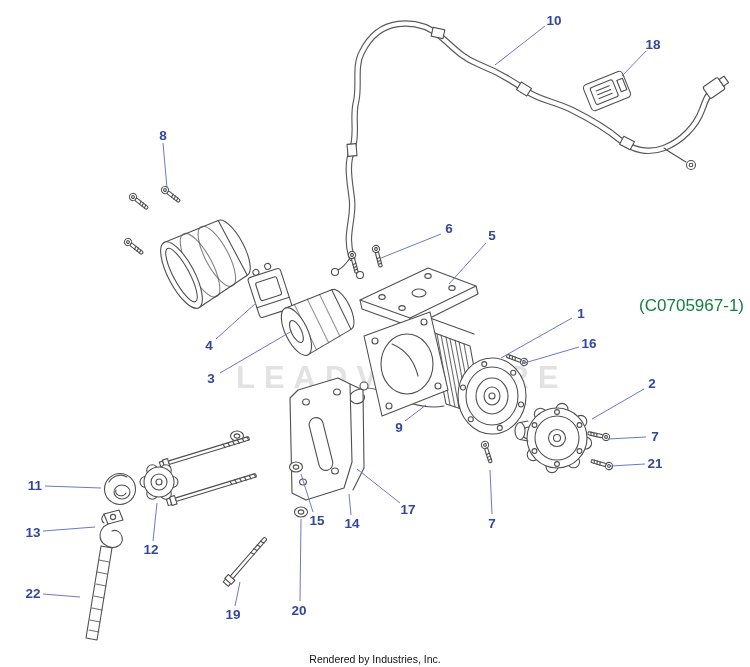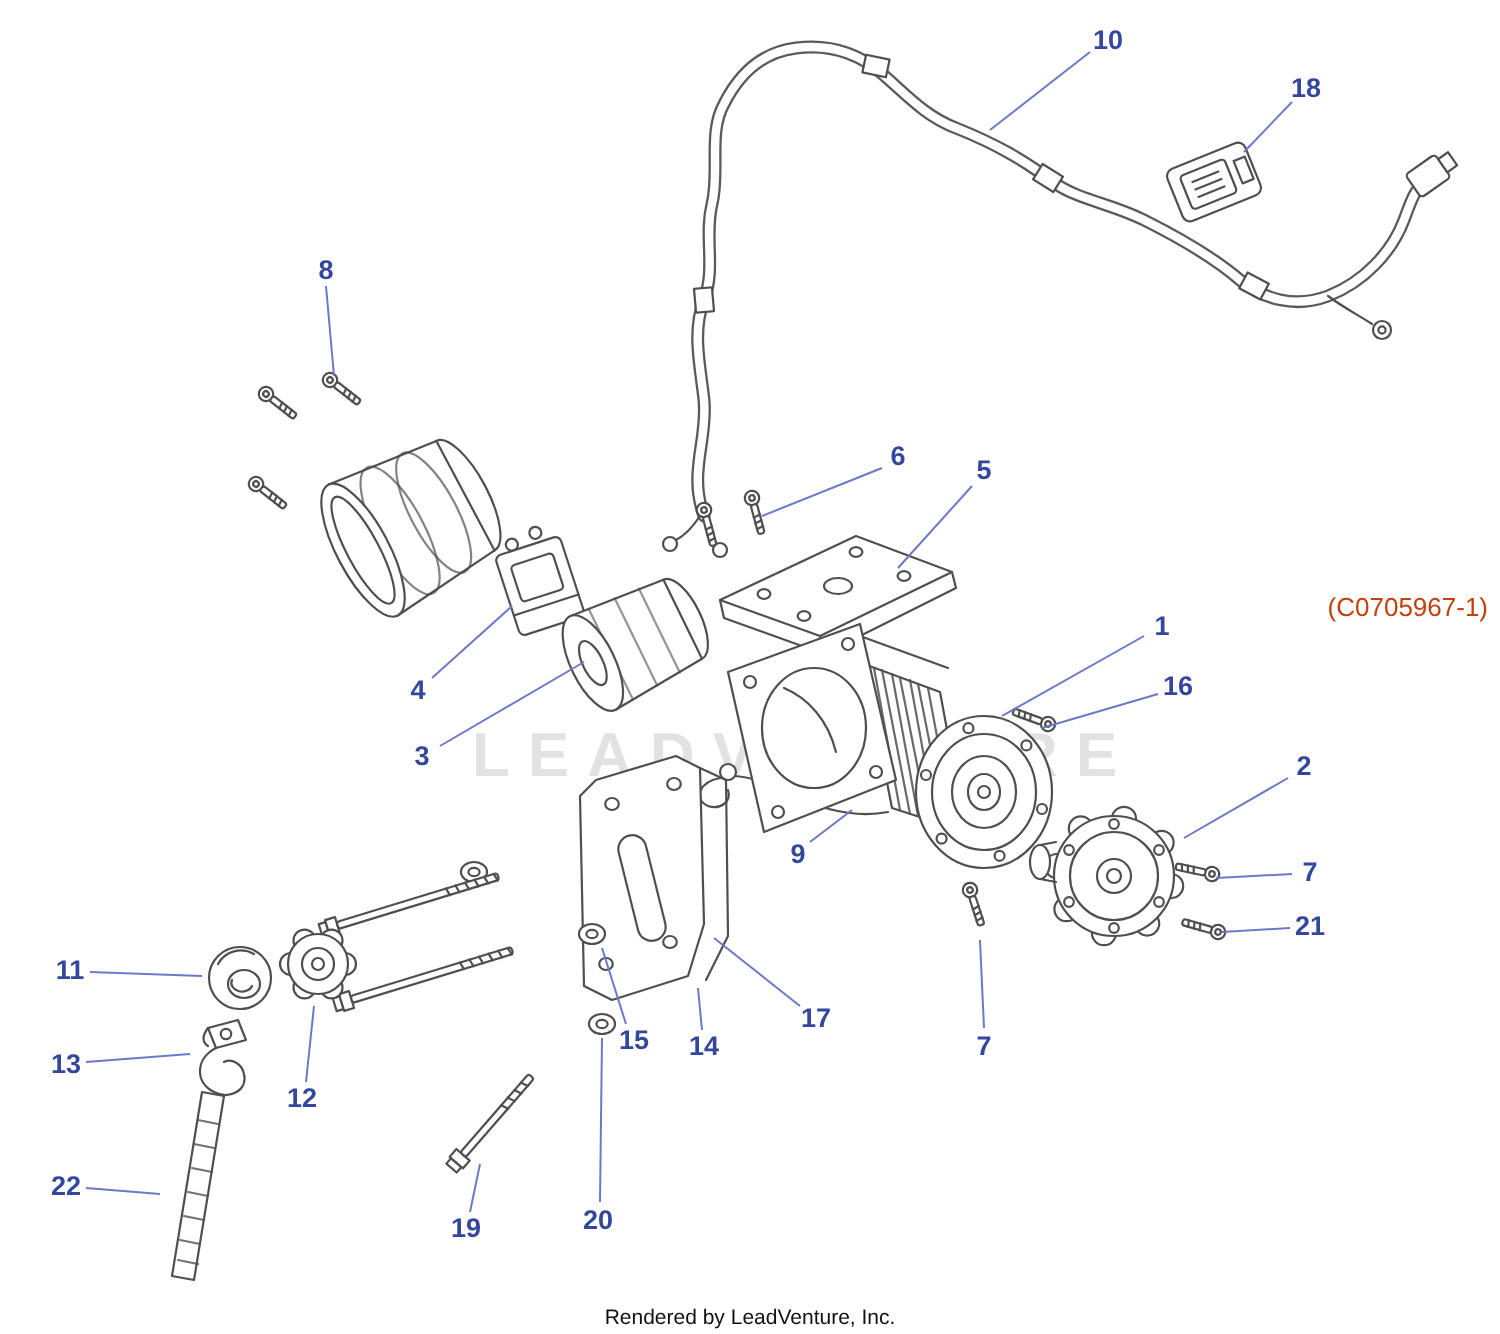--- a/index.html
+++ b/index.html
@@ -5,21 +5,21 @@
   * { margin:0; padding:0; box-sizing:border-box; }
   html,body { width:750px; height:667px; background:#fff; font-family:"Liberation Sans", sans-serif; }
   .stage { position:relative; width:750px; height:667px; background:#fff; overflow:hidden; }
   svg.art { position:absolute; left:0; top:0; }
   .part  { stroke:#4f4f4f; stroke-width:1.1; fill:none; stroke-linecap:round; stroke-linejoin:round; }
   .partf { stroke:#4f4f4f; stroke-width:1.1; fill:#ffffff; stroke-linecap:round; stroke-linejoin:round; }
   .tube-o { stroke:#5a5a5a; stroke-width:6.5; fill:none; stroke-linecap:round; }
   .tube-i { stroke:#ffffff; stroke-width:4.2; fill:none; stroke-linecap:round; }
   .watermark { position:absolute; left:236px; top:360px; font-size:31px; font-weight:bold;
                letter-spacing:9px; color:rgba(125,125,125,0.22); user-select:none; }
-  .code { position:absolute; right:6px; top:296px; font-size:13px; color:#c2410c; }
+  .code { position:absolute; right:6px; top:296px; font-size:17px; color:#15803d; }
   .footer-left { position:absolute; left:20px; bottom:8px; font-size:12.5px; color:#111; }
   .footer-center { position:absolute; left:0; right:0; bottom:2px; text-align:center; font-size:10.5px; color:#111; }
   text.callout { font-family:"Liberation Sans", sans-serif; font-weight:bold; }
 </style>
 </head>
 <body>
 
 <div class="stage">
 
   <div class="watermark">LEADVENTURE</div>
@@ -326,14 +326,14 @@
         <line x1="492" y1="514" x2="490" y2="470" stroke="#6b79c8" stroke-width="1"></line>
         <text x="492" y="523" text-anchor="middle" dominant-baseline="central" font-size="13.5" fill="#33479e" class="callout">7</text>
         <line x1="235" y1="606" x2="240" y2="582" stroke="#6b79c8" stroke-width="1"></line>
         <text x="233" y="614" text-anchor="middle" dominant-baseline="central" font-size="13.5" fill="#33479e" class="callout">19</text>
         <line x1="300" y1="601" x2="301" y2="519" stroke="#6b79c8" stroke-width="1"></line>
         <text x="299" y="610" text-anchor="middle" dominant-baseline="central" font-size="13.5" fill="#33479e" class="callout">20</text>
       </g>
   </svg>
 
   <div class="code">(C0705967-1)</div>
-  <div class="footer-center">Rendered by LeadVenture, Inc.</div>
+  <div class="footer-center">Rendered by Industries, Inc.</div>
 </div>
 
 </body></html>

